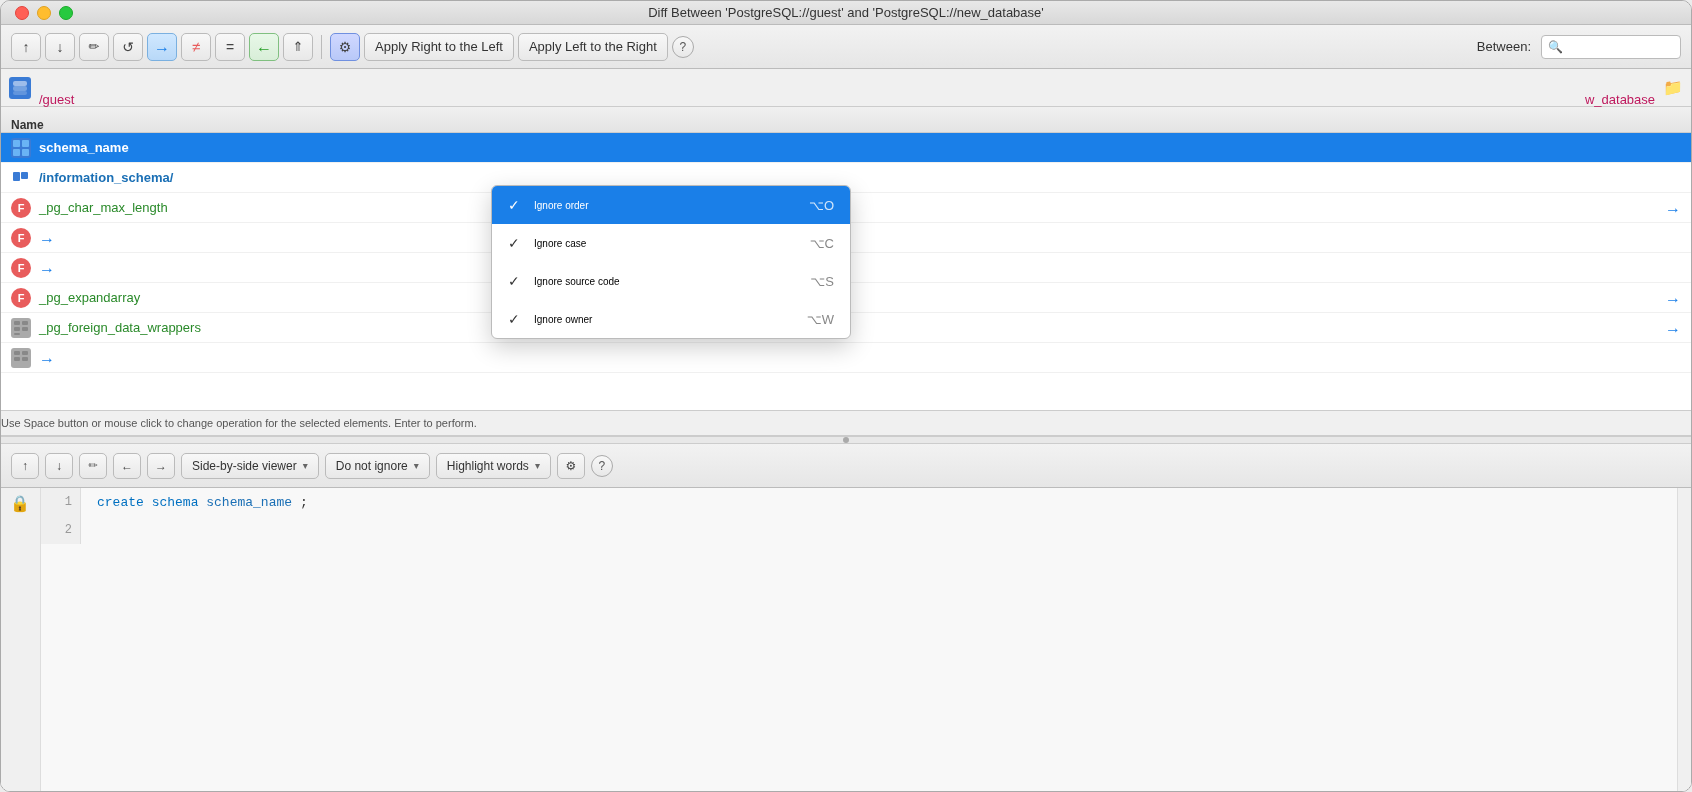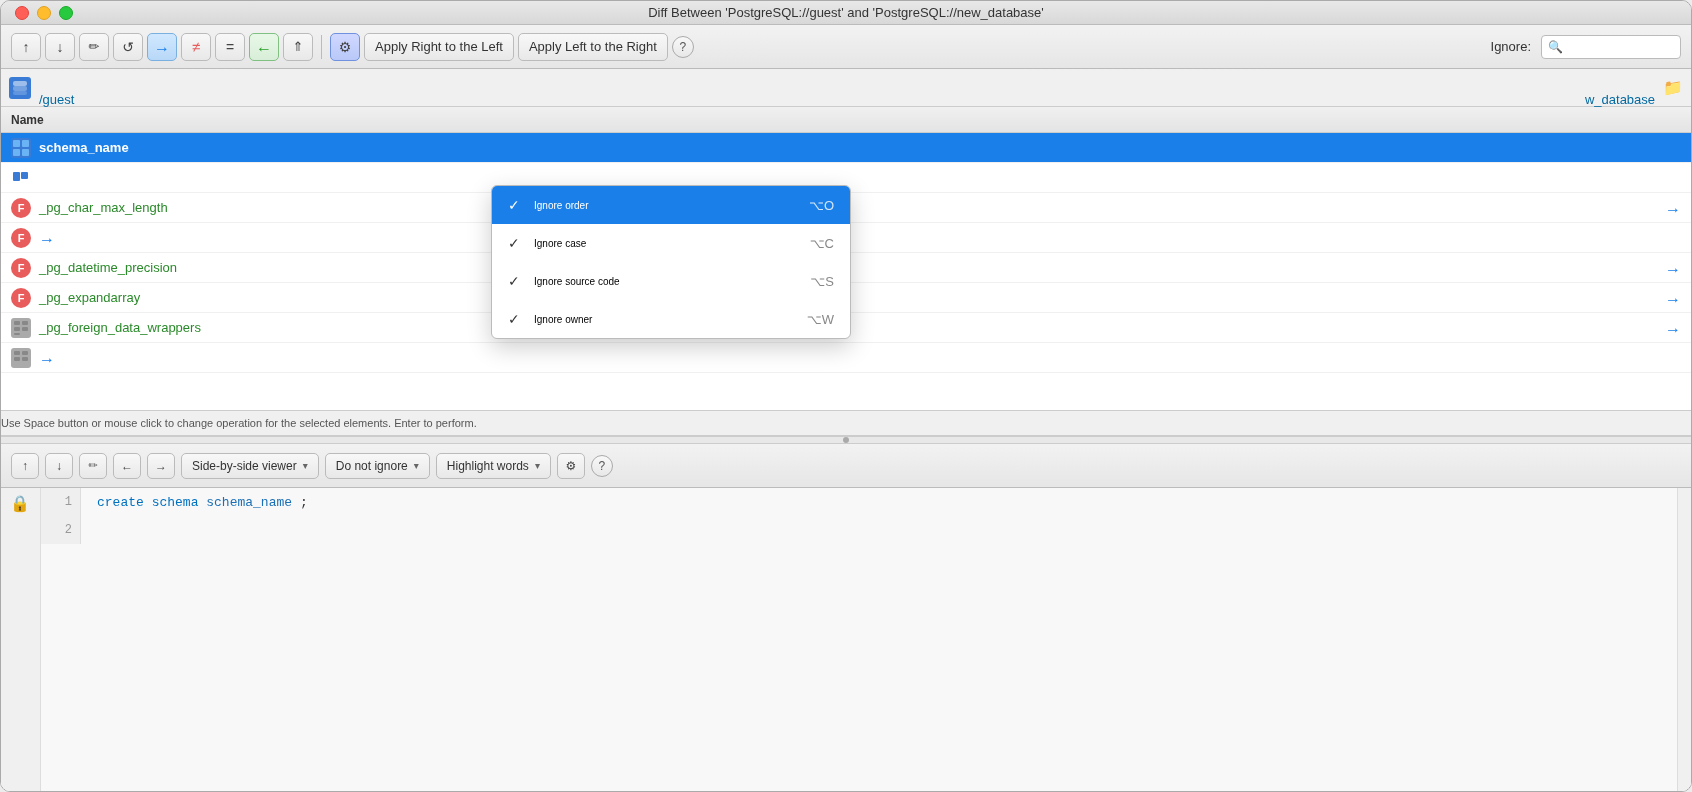--- a/index.html
+++ b/index.html
@@ -141,36 +141,36 @@
       background: #3a7bd5;
       border-radius: 3px;
       display: flex;
       align-items: center;
       justify-content: center;
       font-size: 10px;
       color: white;
     }
     .path-text {
       font-size: 13px;
-      color: #0369a1;
+      color: #be185d;
       margin-top: 24px;
     }
     .path-spacer { flex: 1; }
     .path-folder-icon {
       font-size: 16px;
       color: #666;
     }
 
     
     .col-header {
       height: 26px;
       background: linear-gradient(180deg, #f0f0f0 0%, #e4e4e4 100%);
       border-bottom: 1px solid #ccc;
       display: flex;
-      align-items: center;
+      align-items: flex-end;
       padding: 0 10px;
       font-size: 12px;
       font-weight: 600;
       color: #333;
       flex-shrink: 0;
     }
 
     
     .main-content {
       flex: 1;
@@ -439,21 +439,21 @@
       <span>Apply Right to the Left</span>
     </div>
     <div class="apply-btn">
       <span>Apply Left to the Right</span>
     </div>
 
     <div class="help-btn">?</div>
 
     <div class="toolbar-spacer"></div>
 
-    <span class="filter-label">Ignore:</span>
+    <span class="filter-label">Between:</span>
     <div class="filter-input">
       <span>🔍</span>
     </div>
   </div>
 
   <div class="pathbar">
     <div class="path-icon">
       <svg width="14" height="14" viewBox="0 0 14 14" fill="none">
         <rect width="14" height="5" rx="2" fill="white" opacity="0.5"></rect>
         <rect y="5" width="14" height="5" rx="2" fill="white" opacity="0.3"></rect>
@@ -488,36 +488,36 @@
       <div class="file-row info-row">
         <div class="file-icon" style="font-size:16px;">
           <svg width="18" height="14" viewBox="0 0 18 14" fill="none">
             <rect x="1" y="1" width="7" height="5" fill="#3a7bd5" rx="1"></rect>
             <rect x="1" y="3" width="7" height="5" fill="#3a7bd5" rx="1"></rect>
             <rect x="1" y="5" width="7" height="5" fill="#3a7bd5" rx="1"></rect>
             <rect x="9" y="1" width="7" height="5" fill="#3a7bd5" rx="1"></rect>
             <rect x="9" y="3" width="7" height="5" fill="#3a7bd5" rx="1"></rect>
           </svg>
         </div>
+        <span class="file-name">/information_schema/</span>
       </div>
 
       <div class="file-row">
         <div class="file-icon func-icon">F</div>
         <span class="file-name green">_pg_char_max_length</span>
         <span class="file-arrow">→</span>
       </div>
 
       <div class="file-row">
         <div class="file-icon func-icon">F</div>
         <span class="file-arrow">→</span>
       </div>
 
       <div class="file-row">
         <div class="file-icon func-icon">F</div>
-        <span class="file-name green">_pg_datetime_precision</span>
         <span class="file-arrow">→</span>
       </div>
 
       <div class="file-row">
         <div class="file-icon func-icon">F</div>
         <span class="file-name green">_pg_expandarray</span>
         <span class="file-arrow">→</span>
       </div>
 
       <div class="file-row">

